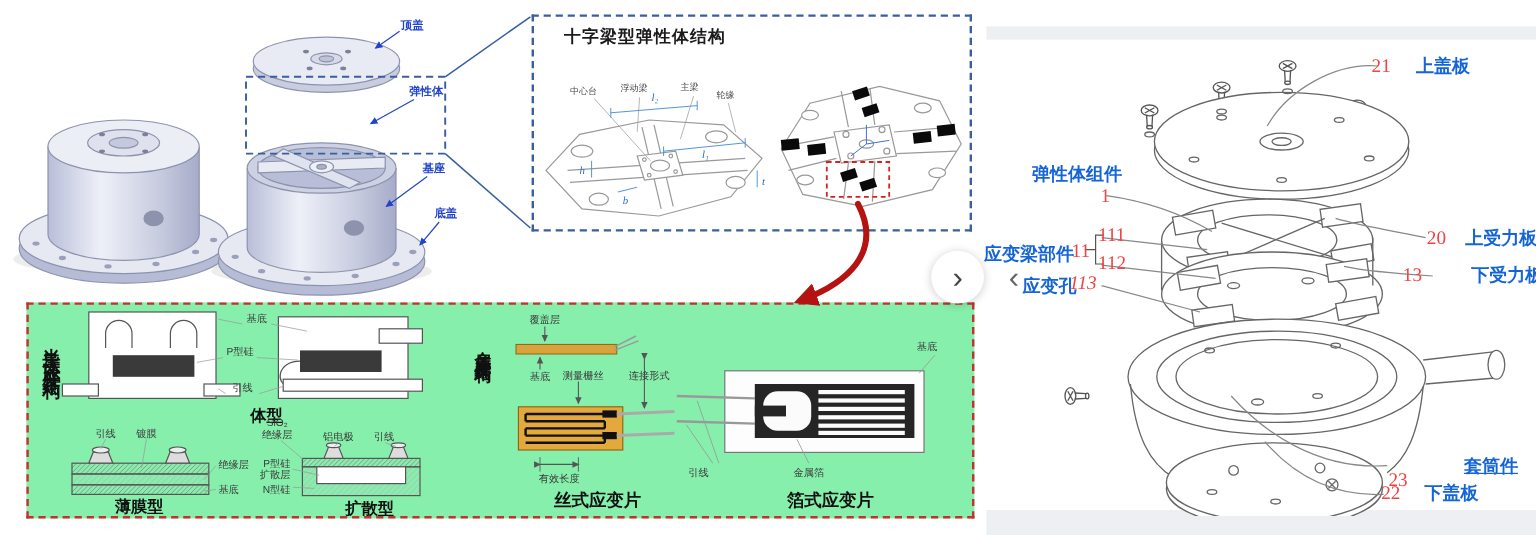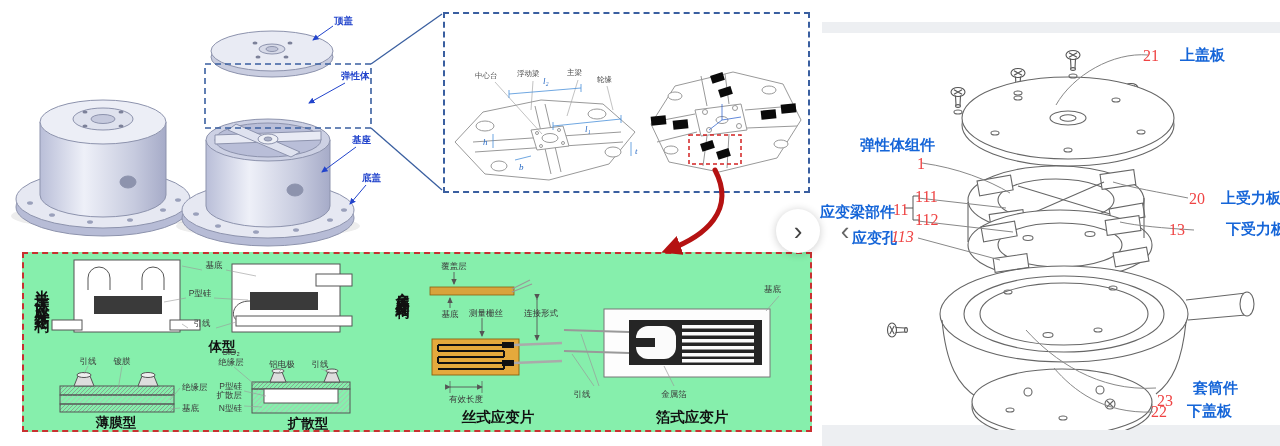--- a/index.html
+++ b/index.html
@@ -118,20 +118,21 @@
         <line x1="345" y1="83" x2="309" y2="103" stroke="#2244cc" stroke-width="1" marker-end="url(#ab)"></line>
         <text class="cadl" x="341" y="79">弹性体</text>
         <line x1="356" y1="147" x2="322" y2="172" stroke="#2244cc" stroke-width="1" marker-end="url(#ab)"></line>
         <text class="cadl" x="352" y="143">基座</text>
         <line x1="366" y1="185" x2="350" y2="204" stroke="#2244cc" stroke-width="1" marker-end="url(#ab)"></line>
         <text class="cadl" x="362" y="181">底盖</text>
       </g>
     </svg>
 
     <div class="abs bluebox">
+      <div class="boxtitle" style="left:25px;top:8px;">十字梁型弹性体结构</div>
       <svg class="abs" style="left:0;top:0;" width="363" height="177" viewBox="0 0 363 177">
 
         <g stroke="#999" fill="#fff" stroke-width="1">
           <polygon points="10,128 38,98 96,86 158,90 190,118 164,150 104,166 40,160"></polygon>
           <ellipse cx="40" cy="112" rx="9" ry="5"></ellipse>
             <ellipse cx="152" cy="100" rx="9" ry="5"></ellipse>
           <ellipse cx="168" cy="138" rx="8" ry="5"></ellipse>
             <ellipse cx="54" cy="152" rx="8" ry="5"></ellipse>
           <line x1="28" y1="128" x2="176" y2="118"></line>
             <line x1="30" y1="138" x2="178" y2="128"></line>
@@ -479,20 +480,20 @@
   <div class="pname" style="left:852px;top:229px;">应变孔</div>
   <div class="pnum" style="left:891px;top:228px;font-style:italic;">113</div>
 
   <div class="pnum" style="left:1189px;top:190px;">20</div>
   <div class="pname" style="left:1221px;top:189px;">上受力板</div>
 
   <div class="pnum" style="left:1169px;top:221px;">13</div>
   <div class="pname" style="left:1226px;top:220px;">下受力板</div>
 
   <div class="pnum" style="left:1157px;top:380px;margin-top:12px;">23</div>
-  <div class="pname" style="left:1193px;top:379px;">套筒件</div>
+  <div class="pname" style="left:1220px;top:379px;text-decoration:underline;">套筒件</div>
 
   <div class="pnum" style="left:1151px;top:403px;">22</div>
   <div class="pname" style="left:1187px;top:402px;">下盖板</div>
 
   <button class="prevbtn">‹</button>
 
 </div>
 
 </body></html>

